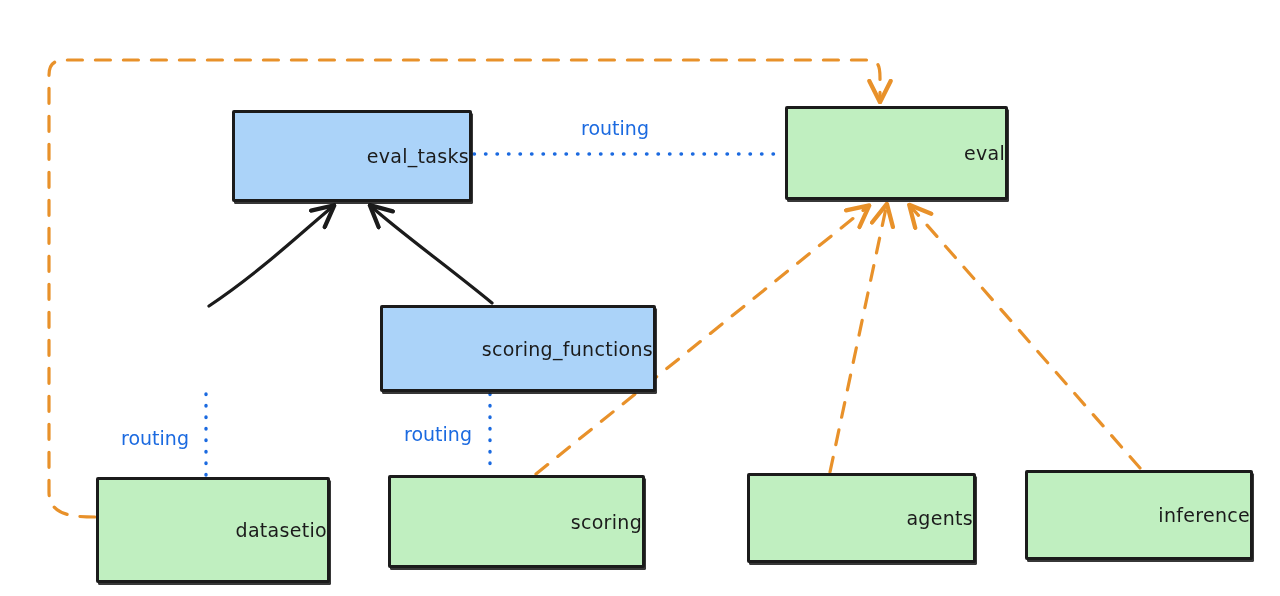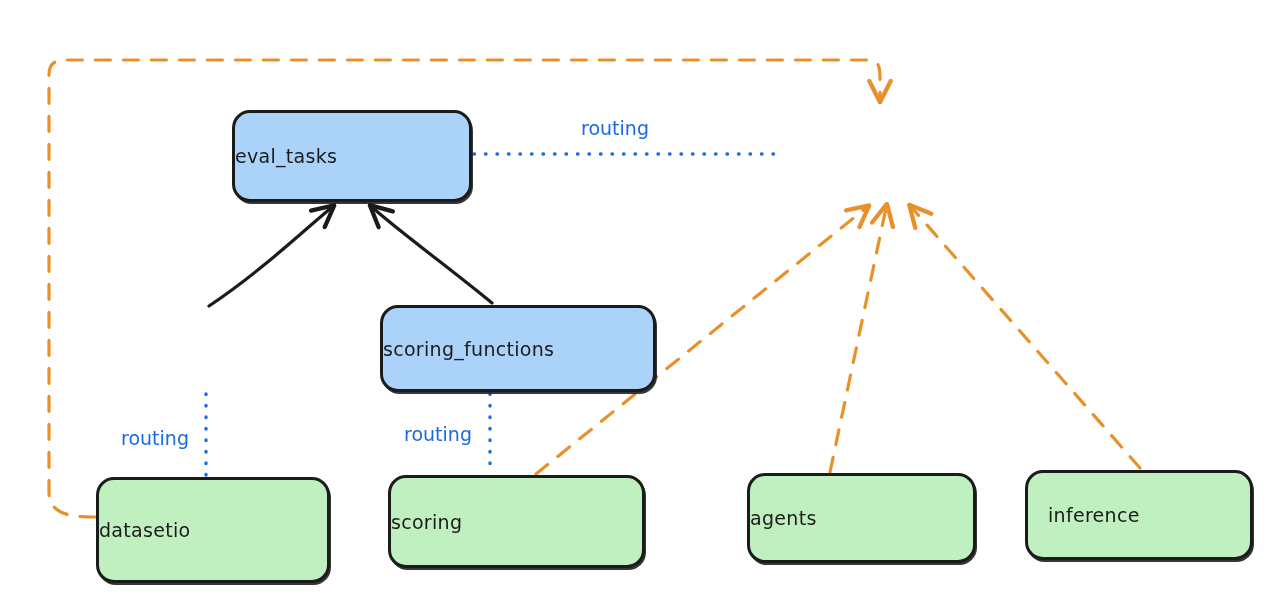--- a/index.html
+++ b/index.html
@@ -22,24 +22,24 @@
     left: 0;
     top: 0;
     width: 1280px;
     height: 596px;
     pointer-events: none;
   }
   .node {
     position: absolute;
     box-sizing: border-box;
     border: 3px solid #1b1b1b;
-    border-radius: 18px;
+    border-radius: 2px;
     display: flex;
     align-items: center;
-    justify-content: flex-start;
+    justify-content: flex-end;
     font-family: "DejaVu Sans", sans-serif;
     font-size: 19px;
     letter-spacing: 0.3px;
     color: #1b1b1b;
     box-shadow: 1.5px 2.5px 0 -0.5px rgba(20,20,20,0.85);
   }
   .node.blue  { background: #abd3f9; }
   .node.green { background: #c0efc0; }
   .node-label {
     display: block;
@@ -105,20 +105,23 @@
     <g>
       <path d="M 95 517 C 72 517 49 515 49 492 L 49 75 C 49 62 56 60 68 60
                L 866 60 C 879 60 880 66 880 78 L 880 98" fill="none" stroke="#e8912a" stroke-width="3.2" stroke-linecap="round" stroke-linejoin="round" stroke-dasharray="15 13" marker-end="url(#arrow-orange)"></path>
     </g>
   </svg>
 
   <div class="node blue" style="left:232px; top:110px; width:240px; height:92px;">
     <span class="node-label">eval_tasks</span>
   </div>
 
+  <div class="node green" style="left:785px; top:106px; width:223px; height:94px;">
+    <span class="node-label">eval</span>
+  </div>
 
 
   <div class="node blue" style="left:380px; top:305px; width:276px; height:87px;">
     <span class="node-label">scoring_functions</span>
   </div>
 
   <div class="node green" style="left:96px; top:477px; width:234px; height:106px;">
     <span class="node-label">datasetio</span>
   </div>
 

